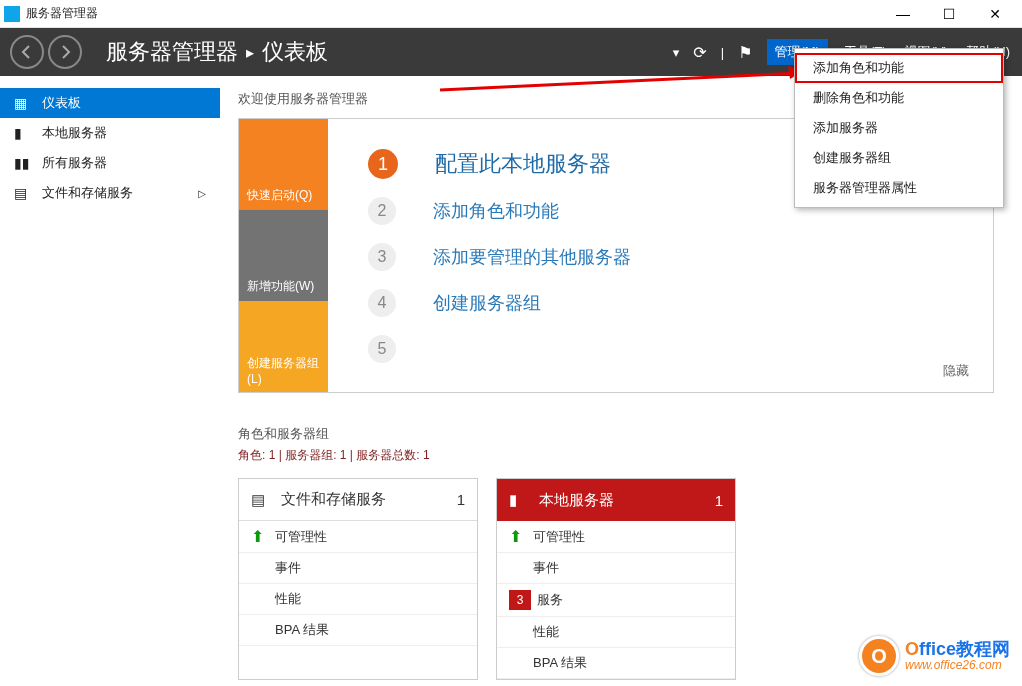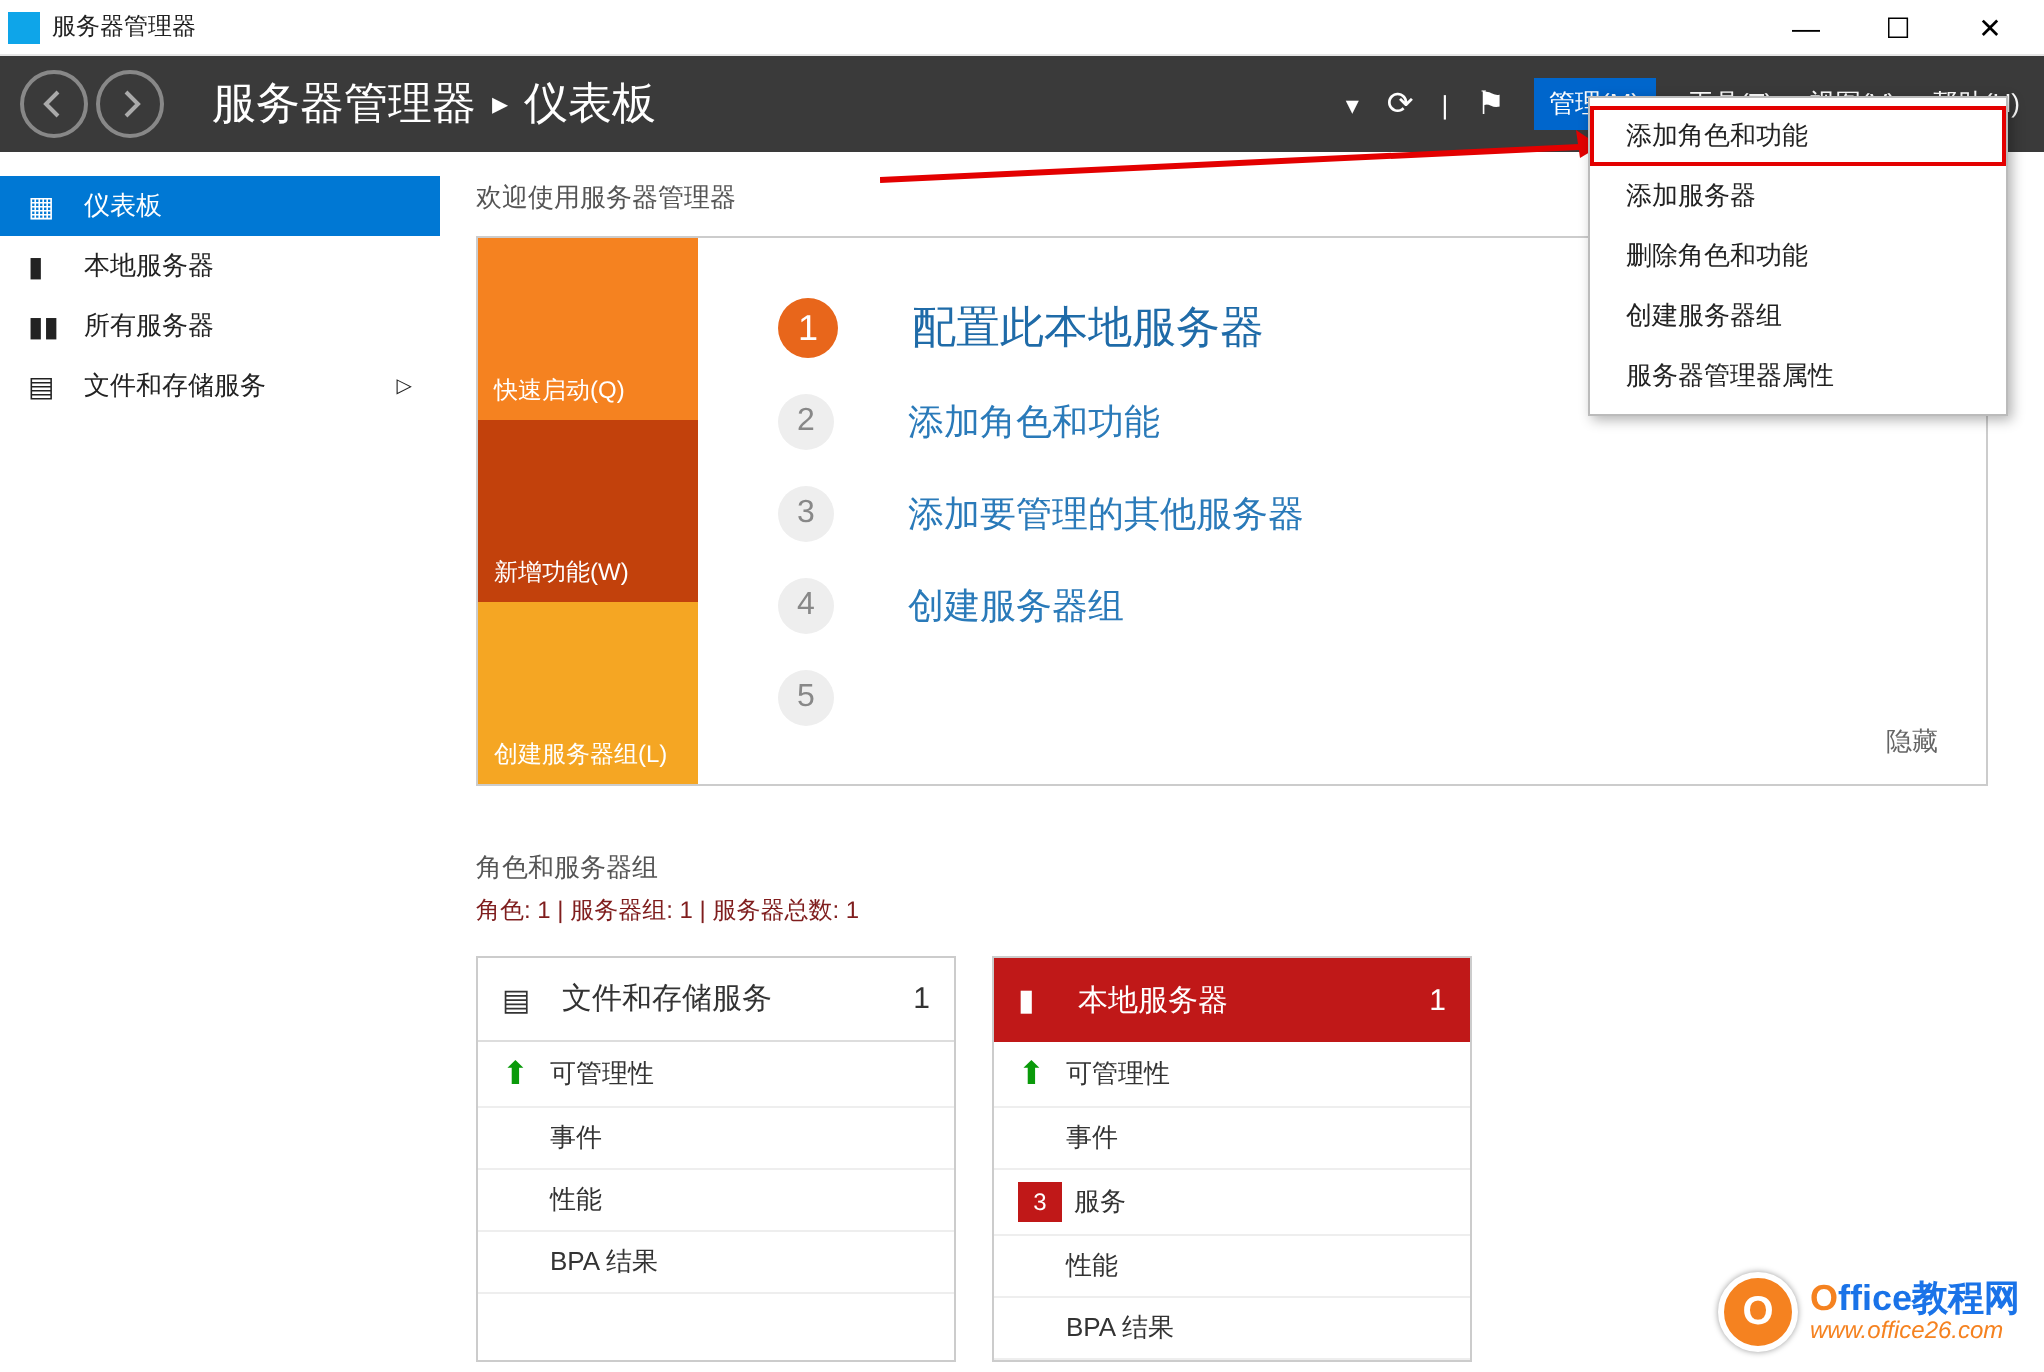--- a/index.html
+++ b/index.html
@@ -23,24 +23,24 @@
 .arrow-annotation { position: absolute; top: 55px; left: 440px; z-index: 99; pointer-events: none; }
 .content { display: flex; height: calc(100% - 76px); }
 .sidebar { width: 220px; background: #fff; padding-top: 12px; }
 .sidebar-item { display: flex; align-items: center; padding: 6px 14px; font-size: 13px; color: #222; cursor: pointer; }
 .sidebar-item.active { background: #0078d4; color: #fff; }
 .sidebar-item .si-icon { width: 18px; margin-right: 10px; font-size: 14px; }
 .sidebar-item .chev { margin-left: auto; font-size: 10px; }
 .main { flex: 1; padding: 14px 28px 14px 18px; overflow-y: auto; }
 .section-title { font-size: 13px; color: #555; margin-bottom: 10px; }
 .welcome-box { border: 1px solid #ccc; display: flex; min-height: 275px; margin-bottom: 32px; position: relative; }
-.welcome-tabs { width: 110px; display: flex; flex-direction: column; }
+.welcome-tabs { width: 89px; display: flex; flex-direction: column; }
 .wtab { flex: 1; display: flex; align-items: flex-end; padding: 6px 8px; color: #fff; font-size: 12px; }
 .wtab1 { background: #f58220; }
-.wtab2 { background: #c2410c; }
+.wtab2 { background: #737373; }
 .wtab3 { background: #f5a623; }
 .welcome-content { flex: 1; padding: 30px 40px 10px; position: relative; }
 .step { display: flex; align-items: center; margin-bottom: 18px; }
 .step-num { width: 28px; height: 28px; border-radius: 50%; display: flex; align-items: center; justify-content: center; font-size: 16px; margin-right: 18px; background: #eee; color: #888; }
 .step.primary .step-num { background: #e8661b; color: #fff; font-size: 18px; width: 30px; height: 30px; }
 .step-text { font-size: 18px; color: #2a7ab9; margin-left: 19px; }
 .step.primary .step-text { font-size: 22px; color: #1f6ba8; }
 .hide-link { position: absolute; bottom: 12px; right: 24px; font-size: 13px; color: #666; }
 .roles-title { font-size: 13px; color: #555; margin-bottom: 4px; }
 .roles-sub { font-size: 12px; color: #7f1d1d; margin-bottom: 14px; }
@@ -98,22 +98,22 @@
     <span class="tb-icon">⚑</span>
     <span class="menu-item active">管理(M)</span>
     <span class="menu-item">工具(T)</span>
     <span class="menu-item">视图(V)</span>
     <span class="menu-item">帮助(H)</span>
   </div>
 </div>
 
 <div class="dropdown">
   <div class="dropdown-item highlighted">添加角色和功能</div>
+  <div class="dropdown-item">删除角色和功能</div>
   <div class="dropdown-item">添加服务器</div>
-  <div class="dropdown-item">删除角色和功能</div>
   <div class="dropdown-item">创建服务器组</div>
   <div class="dropdown-item">服务器管理器属性</div>
 </div>
 
 <svg class="arrow-annotation" width="380" height="40">
   <line x1="0" y1="35" x2="360" y2="18" stroke="#e30000" stroke-width="3"></line>
   <polygon points="360,18 348,10 350,24" fill="#e30000"></polygon>
 </svg>
 
 <div class="content">

